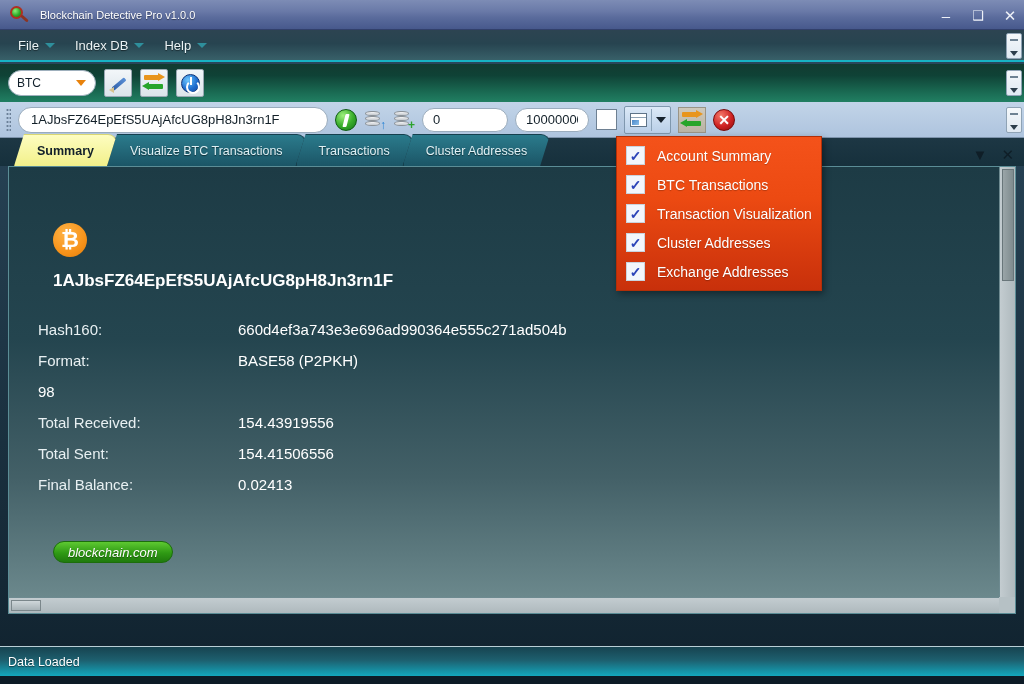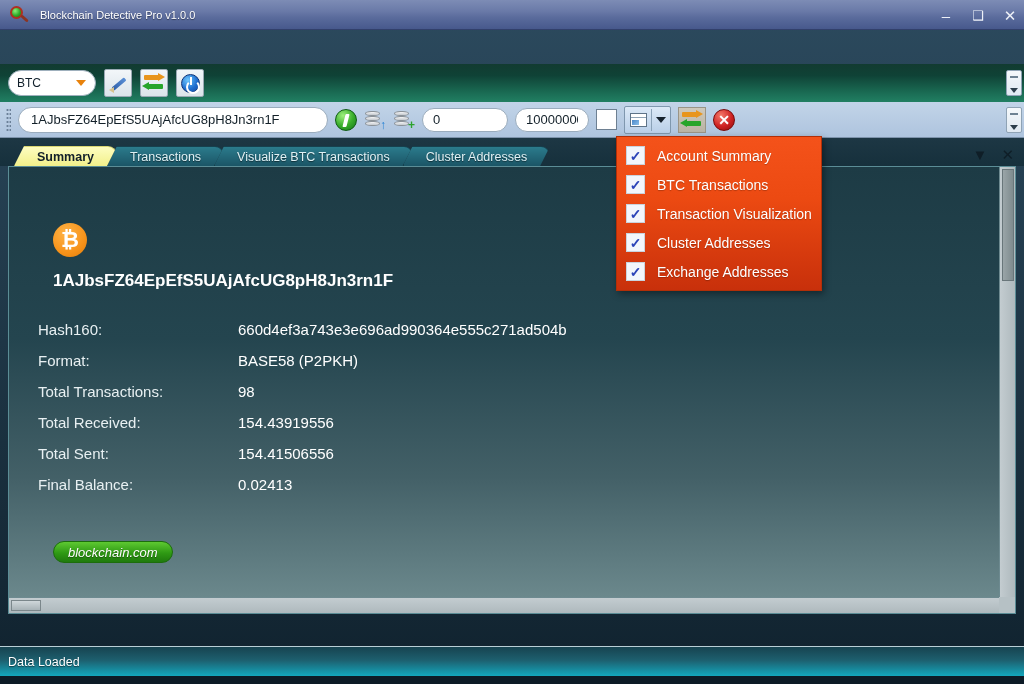--- a/index.html
+++ b/index.html
@@ -167,21 +167,21 @@
     border: 1px solid #7a0a0a;
   }
 
   
   .tabbar {
     position: absolute; left: 0; top: 138px; width: 1024px; height: 28px;
     background: linear-gradient(180deg,#1d3744 0%, #16303c 100%);
     display: flex; align-items: flex-end; padding-left: 14px;
   }
   .tab {
-    height: 20px; padding: 0 16px; display: flex; align-items: center;
+    height: 32px; padding: 0 16px; display: flex; align-items: center;
     font-size: 12.5px; color: #dff1f5;
     background: linear-gradient(180deg,#2b7b8c 0%, #1b5566 100%);
     border-top-left-radius: 9px; border-top-right-radius: 9px;
     margin-right: -10px; position: relative;
     border: 1px solid #16404e; border-bottom: none;
     text-shadow: 0 1px 1px rgba(0,0,0,.5);
     clip-path: polygon(10px 0, 100% 0, calc(100% - 10px) 100%, 0 100%);
     padding-left: 22px; padding-right: 22px;
   }
   .tab.active {
@@ -292,20 +292,38 @@
         <div class="handle"></div>
     </div>
     <div class="tb-title">Blockchain Detective Pro v1.0.0</div>
     <div class="winbtns">
       <div class="winbtn">–</div>
       <div class="winbtn mx">❑</div>
       <div class="winbtn">✕</div>
     </div>
   </div>
 
+  <div class="menubar">
+    <div class="menuitem">
+      <span class="lbl">File</span>
+      <span class="caret-sm"></span>
+    </div>
+    <div class="menuitem">
+      <span class="lbl">Index DB</span>
+      <span class="caret-sm"></span>
+    </div>
+    <div class="menuitem">
+      <span class="lbl">Help</span>
+      <span class="caret-sm"></span>
+    </div>
+    <div class="rowscroll" style="top:3px;">
+      <div class="bar"></div>
+        <div class="ar"></div>
+    </div>
+  </div>
 
   <div class="toolbar1">
     <div class="combo">
       <span class="cv">BTC</span>
       <span class="carrow"></span>
     </div>
     <div class="tbtn">
       <span class="pencil">
           <i class="shaft"></i>
           <i class="tip"></i>
@@ -362,22 +380,22 @@
     </div>
     <div class="x-icon">✕</div>
     <div class="rowscroll" style="top:5px;">
       <div class="bar"></div>
         <div class="ar"></div>
     </div>
   </div>
 
   <div class="tabbar">
     <div class="tab active">Summary</div>
+    <div class="tab">Visualize BTC Transactions</div>
     <div class="tab">Transactions</div>
-    <div class="tab">Visualize BTC Transactions</div>
     <div class="tab">Cluster Addresses</div>
     <div class="tabbar-right">
       <span class="tx">▼</span>
       <span class="tx">✕</span>
     </div>
   </div>
 
   <div class="content-wrap">
     <div class="content">
       <div class="addr-head">
@@ -388,21 +406,20 @@
       <div class="details">
         <div class="drow">
           <div class="dlabel">Hash160:</div>
           <div class="dvalue">660d4ef3a743e3e696ad990364e555c271ad504b</div>
         </div>
         <div class="drow">
           <div class="dlabel">Format:</div>
           <div class="dvalue">BASE58 (P2PKH)</div>
         </div>
         <div class="drow">
-          <div class="dlabel">Total Transactions:</div>
           <div class="dvalue">98</div>
         </div>
         <div class="drow">
           <div class="dlabel">Total Received:</div>
           <div class="dvalue">154.43919556</div>
         </div>
         <div class="drow">
           <div class="dlabel">Total Sent:</div>
           <div class="dvalue">154.41506556</div>
         </div>

